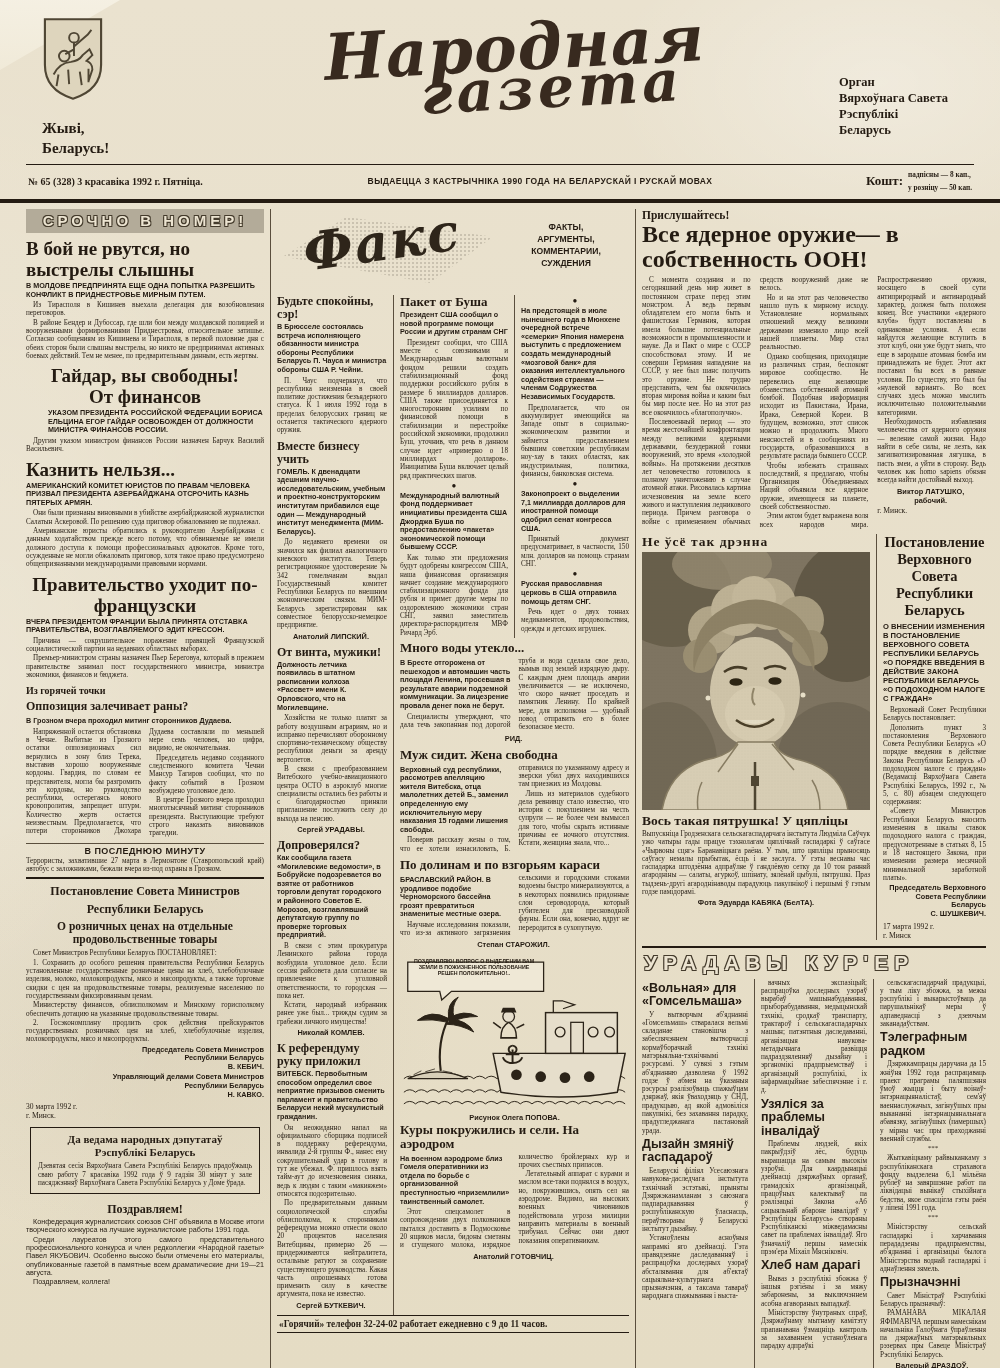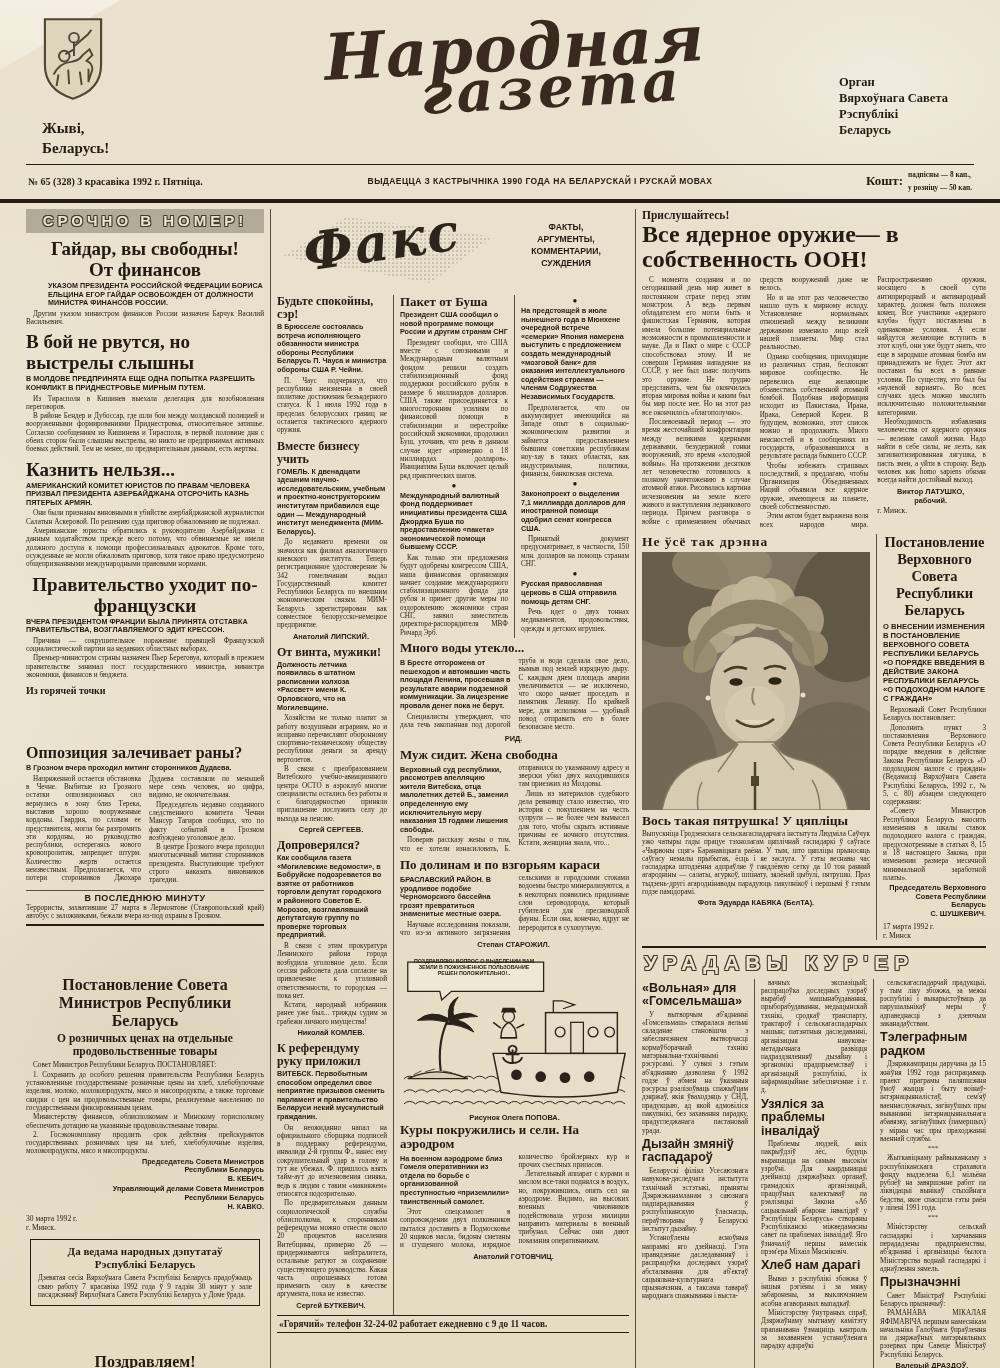--- a/index.html
+++ b/index.html
@@ -32,21 +32,21 @@
   .m-price .pv{font-family:Liberation Serif, serif;font-weight:bold;font-size:7.3px;line-height:13px;}
   
   .main{display:flex;align-items:stretch;padding:6px 14px 0 26px;}
   .vr{width:1px;background:#5a4e3d;align-self:stretch;margin:0 6px;flex:none;}
   .col-left{width:238px;flex:none;}
   .col-mid{width:352px;flex:none;}
   .col-right{flex:1;min-width:0;}
   
   .a{margin-bottom:5px;}
   .hXL{font-weight:bold;font-size:19px;line-height:21px;}
-  .hL{font-weight:bold;font-size:16px;line-height:18px;margin-top:47px;}
+  .hL{font-weight:bold;font-size:12px;line-height:18px;}
   .hM{font-weight:bold;font-size:13px;line-height:14px;margin-bottom:2px;}
   .hS{font-weight:bold;font-size:12px;line-height:13px;margin-bottom:2px;}
   .center{text-align:center;}
   .kick{font-weight:bold;font-size:10px;line-height:13px;}
   .lede{font-family:"Liberation Sans",sans-serif;font-weight:bold;font-size:7.2px;line-height:8.6px;margin:2px 0;text-align:left;}
   .body p{font-size:7.2px;line-height:8.3px;margin:0 0 1px 0;text-align:justify;text-indent:7px;}
   .sig{font-family:"Liberation Sans",sans-serif;font-weight:bold;font-size:7.4px;text-align:center;margin:2px 2px 1px 0;}
   .dateline{font-size:7.6px;line-height:9px;margin-top:3px;}
   .cols2{column-count:2;column-gap:8px;}
   .outl{color:#ece4d1;text-shadow:-1px -1px 0 #443b2c,1px -1px 0 #443b2c,-1px 1px 0 #443b2c,1px 1px 0 #443b2c,0 1px 0 #443b2c,0 -1px 0 #443b2c;}
@@ -139,35 +139,35 @@
 у розніцу — 50 кап.</span>
       </div>
     </div>
   </div>
 
   <div class="main">
 
     <div class="col-left">
       <div class="banner outl">СРОЧНО В НОМЕР!</div>
 
+      <div class="a">
+        <div class="hXL">В бой не рвутся, но выстрелы слышны</div>
+        <div class="lede">В МОЛДОВЕ ПРЕДПРИНЯТА ЕЩЕ ОДНА ПОПЫТКА РАЗРЕШИТЬ КОНФЛИКТ В ПРИДНЕСТРОВЬЕ МИРНЫМ ПУТЕМ.</div>
+        <div class="body">
+            <p>Из Тирасполя в Кишинев выехала делегация для возобновления переговоров.</p>
+            <p>В районе Бендер и Дубоссар, где шли бои между молдавской полицией и вооруженными формированиями Приднестровья, относительное затишье. Согласно сообщениям из Кишинева и Тирасполя, в первой половине дня с обеих сторон были слышны выстрелы, но никто не предпринимал активных боевых действий. Тем не менее, по предварительным данным, есть жертвы.</p>
+          </div>
+      </div>
+
       <div class="a center">
         <div class="hXL">Гайдар, вы свободны!</div>
         <div class="hXL">От финансов</div>
         <div class="lede" style="text-align:left;padding-left:22px;">УКАЗОМ ПРЕЗИДЕНТА РОССИЙСКОЙ ФЕДЕРАЦИИ БОРИСА ЕЛЬЦИНА ЕГОР ГАЙДАР ОСВОБОЖДЕН ОТ ДОЛЖНОСТИ МИНИСТРА ФИНАНСОВ РОССИИ.</div>
         <div class="body" style="text-align:left;">
             <p>Другим указом министром финансов России назначен Барчук Василий Васильевич.</p>
-          </div>
-      </div>
-
-      <div class="a">
-        <div class="hXL">В бой не рвутся, но выстрелы слышны</div>
-        <div class="lede">В МОЛДОВЕ ПРЕДПРИНЯТА ЕЩЕ ОДНА ПОПЫТКА РАЗРЕШИТЬ КОНФЛИКТ В ПРИДНЕСТРОВЬЕ МИРНЫМ ПУТЕМ.</div>
-        <div class="body">
-            <p>Из Тирасполя в Кишинев выехала делегация для возобновления переговоров.</p>
-            <p>В районе Бендер и Дубоссар, где шли бои между молдавской полицией и вооруженными формированиями Приднестровья, относительное затишье. Согласно сообщениям из Кишинева и Тирасполя, в первой половине дня с обеих сторон были слышны выстрелы, но никто не предпринимал активных боевых действий. Тем не менее, по предварительным данным, есть жертвы.</p>
           </div>
       </div>
 
       <div class="a">
         <div class="hXL">Казнить нельзя...</div>
         <div class="lede">АМЕРИКАНСКИЙ КОМИТЕТ ЮРИСТОВ ПО ПРАВАМ ЧЕЛОВЕКА ПРИЗВАЛ ПРЕЗИДЕНТА АЗЕРБАЙДЖАНА ОТСРОЧИТЬ КАЗНЬ ПЯТЕРЫХ АРМЯН.</div>
         <div class="body">
             <p>Они были признаны виновными в убийстве азербайджанской журналистки Салатын Аскеровой. По решению суда приговор обжалованию не подлежал.</p>
             <p>Американские юристы обратились к руководителю Азербайджана с данным ходатайством прежде всего потому, что обвиняемые не имели должного доступа к помощи профессиональных адвокатов. Кроме того, осужденные не могли обжаловать приговор, хотя такое право предусмотрено общепризнанными международными правовыми нормами.</p>
           </div>
@@ -263,21 +263,21 @@
               </div>
             <div class="sig">Анатолий ЛИПСКИЙ.</div>
           </div>
           <div class="a">
             <div class="hS">От винта, мужики!</div>
             <div class="lede">Должность летчика появилась в штатном расписании колхоза «Рассвет» имени К. Орловского, что на Могилевщине.</div>
             <div class="body">
                 <p>Хозяйства не только платят за работу воздушным аграриям, но и исправно перечисляют оборонному спортивно-техническому обществу республики деньги за аренду вертолетов.</p>
                 <p>В связи с преобразованием Витебского учебно-авиационного центра ОСТО в аэроклуб многие специалисты остались без работы и с благодарностью приняли приглашение послужить селу до выхода на пенсию.</p>
               </div>
-            <div class="sig">Сергей СЕРГЕЕВ.</div>
+            <div class="sig">Сергей УРАДАВЫ.</div>
           </div>
           <div class="a">
             <div class="hS">Допроверялся?</div>
             <div class="lede">Как сообщила газета «Могилевские ведомости», в Бобруйске подозревается во взятке от работников торговли депутат городского и районного Советов Е. Морозов, возглавлявший депутатскую группу по проверке торговых предприятий.</div>
             <div class="body">
                 <p>В связи с этим прокуратура Ленинского района города возбудила уголовное дело. Если сессия райсовета дала согласие на привлечение к уголовной ответственности, то городская — пока нет.</p>
                 <p>Кстати, народный избранник ранее уже был... трижды судим за грабежи личного имущества!</p>
               </div>
             <div class="sig">Николай КОМЛЕВ.</div>
           </div>

